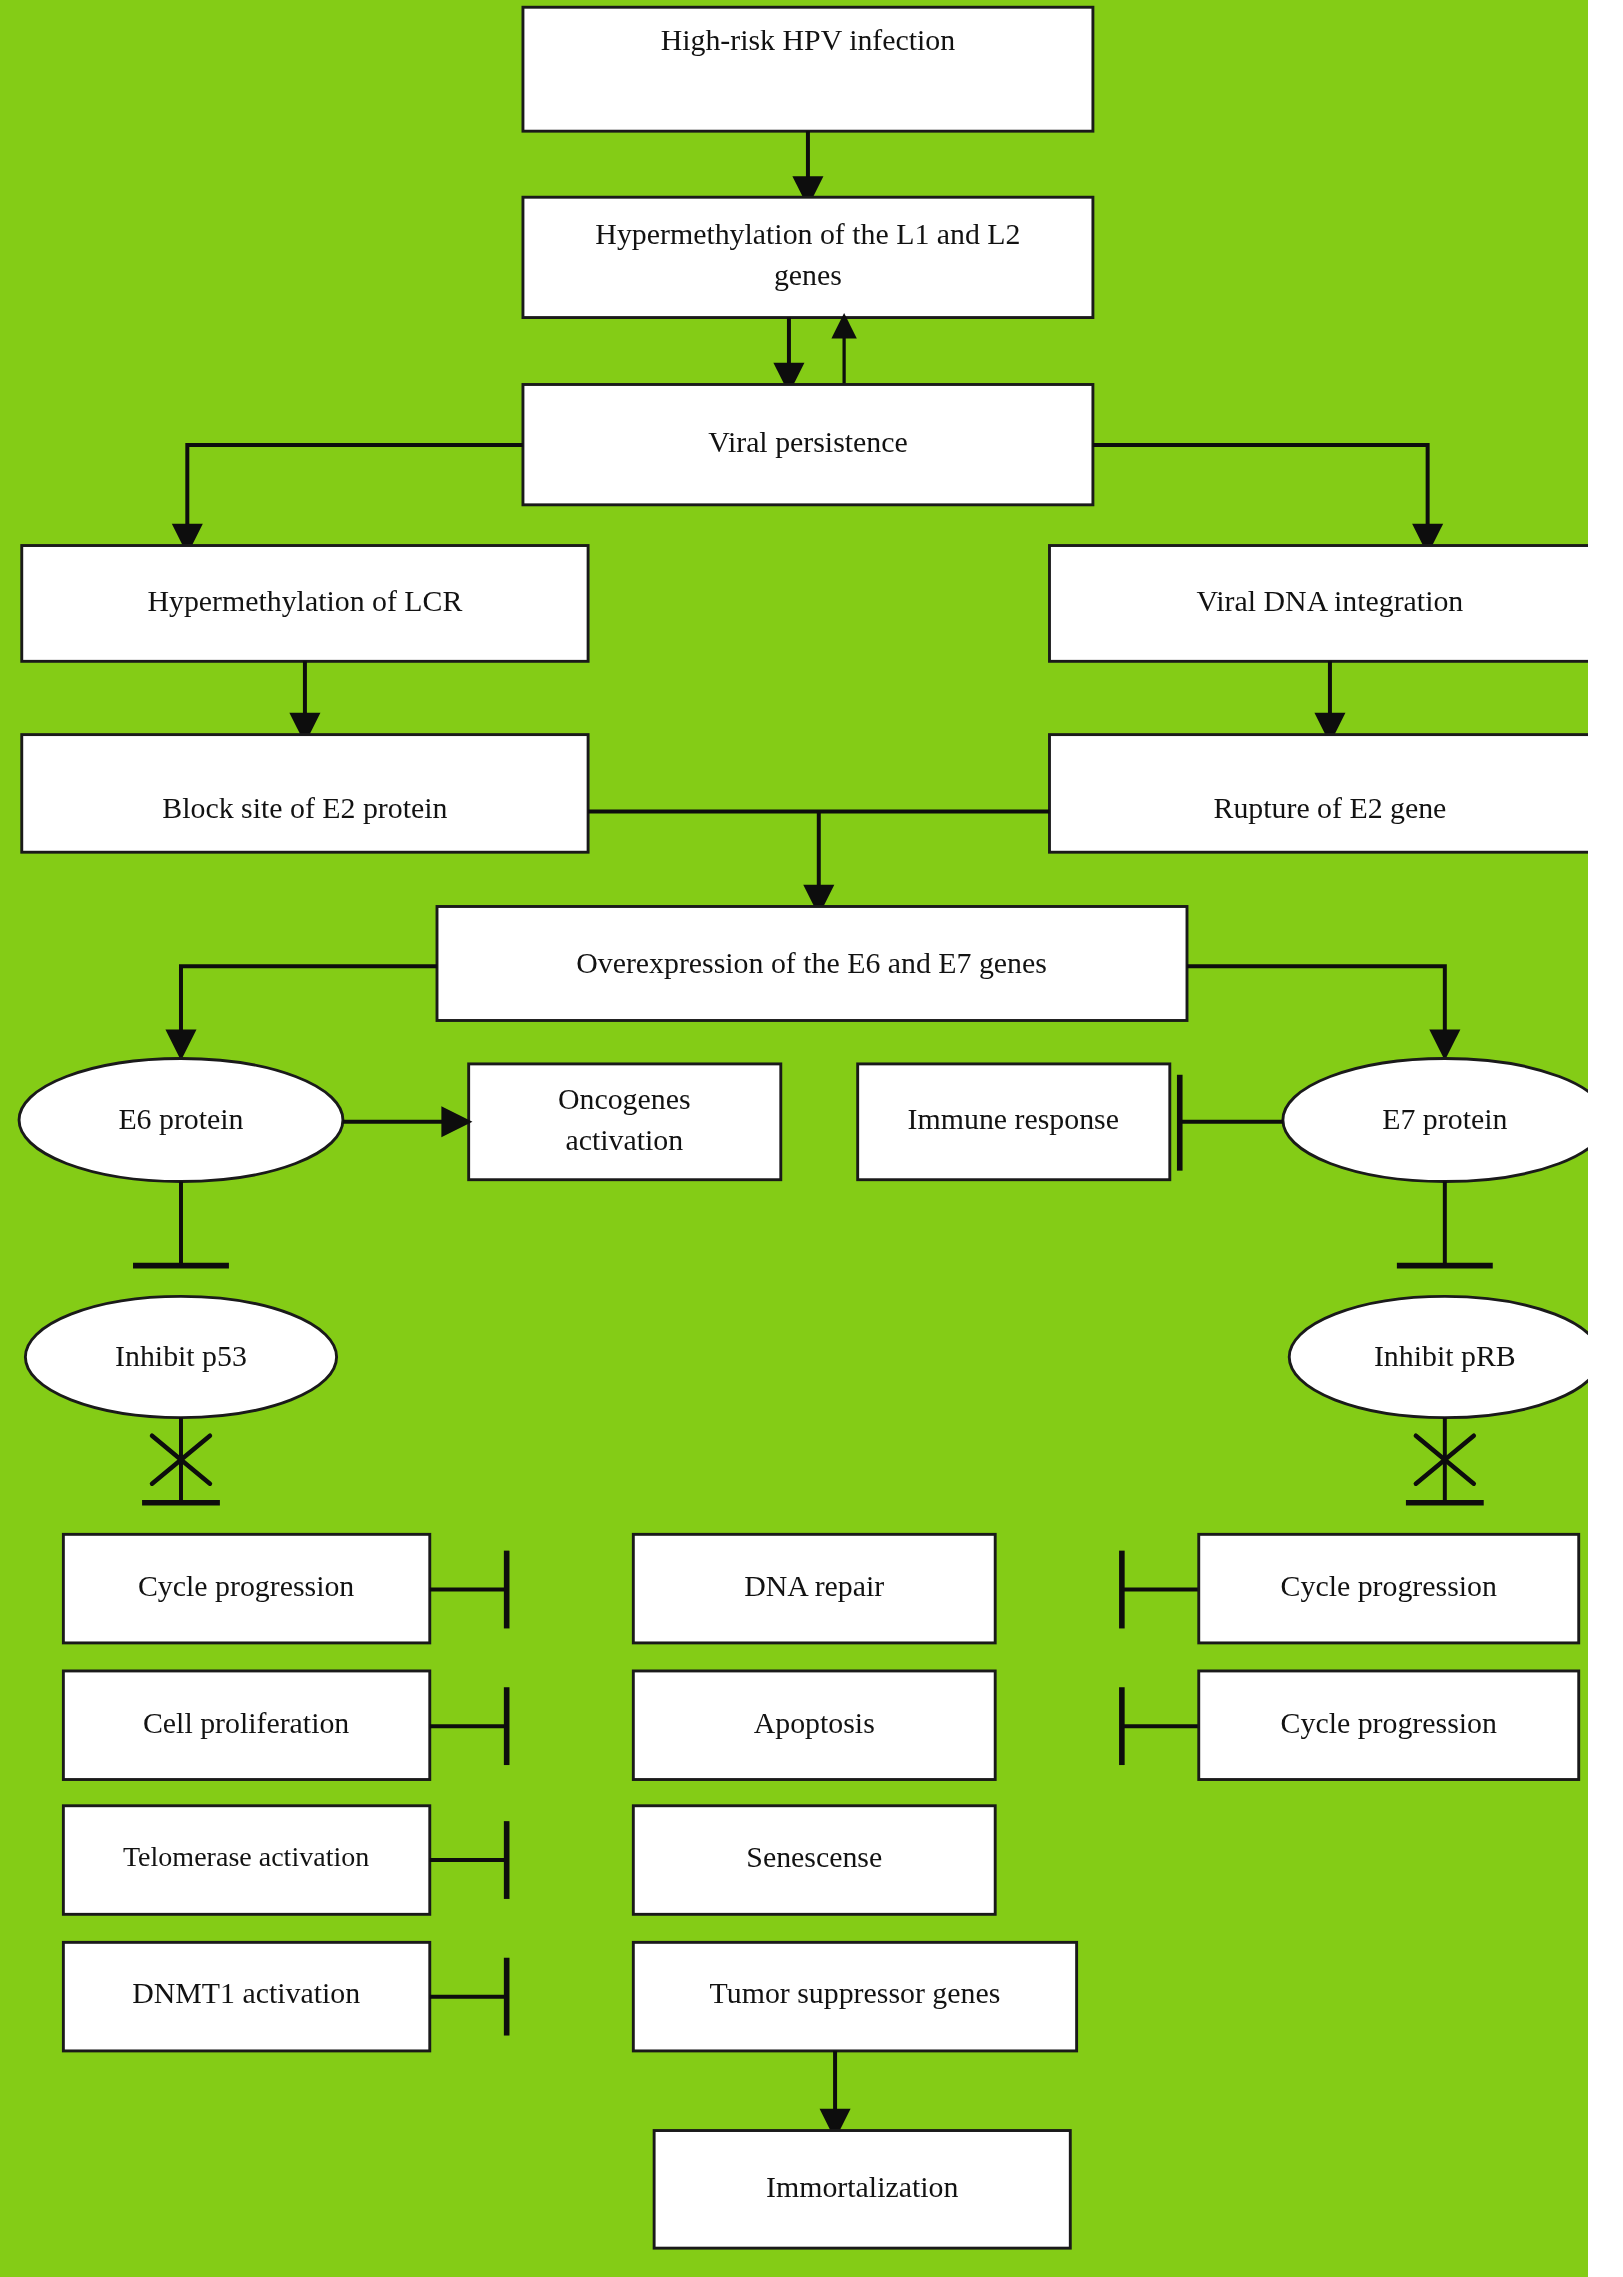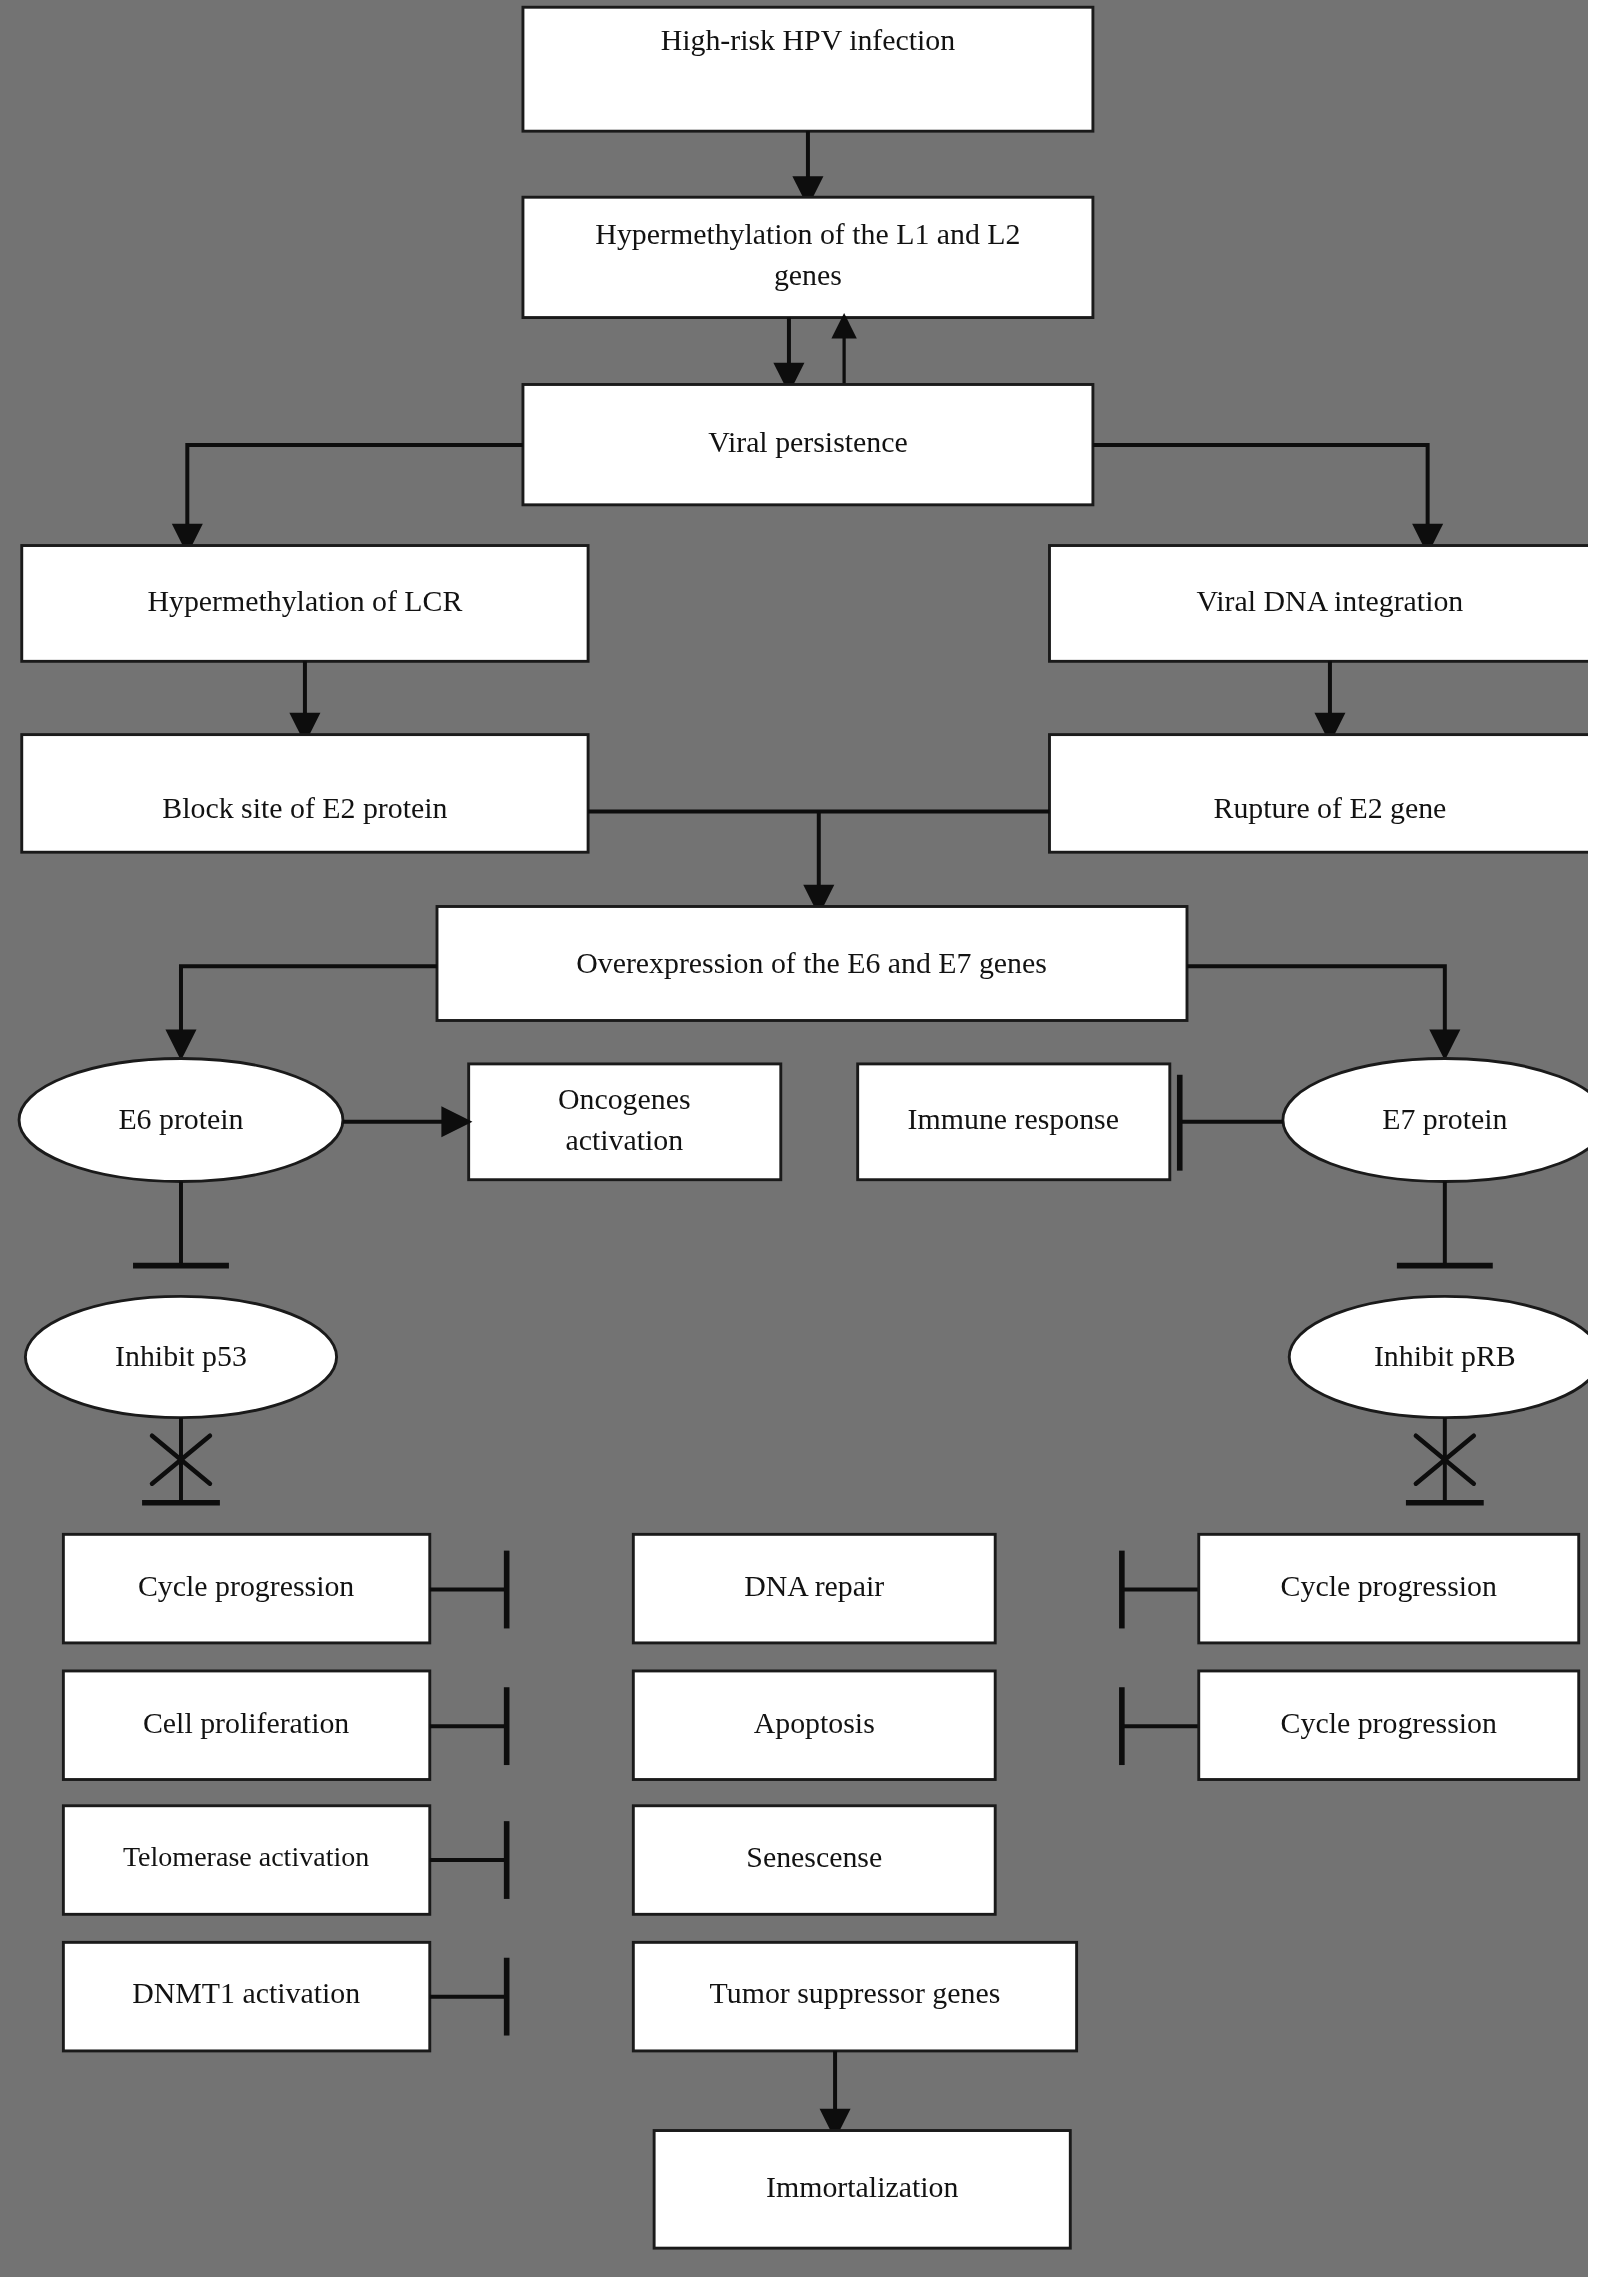--- a/index.html
+++ b/index.html
@@ -1,17 +1,17 @@
 <!DOCTYPE html>
 <html style="font-size:14.5px"><head>
 <meta charset="utf-8">
 <style>
   html,body{margin:0;padding:0;background:#ffffff;}
   body{font-family:"Liberation Serif", serif;}
-  #stage{position:relative;width:1588px;height:2278px;background:#737373;overflow:hidden;}
+  #stage{position:relative;width:1588px;height:2278px;background:#84cc16;overflow:hidden;}
   svg#flow{position:absolute;left:0;top:0;width:1624px;height:2278px;}
   .nodebox{fill:#ffffff;stroke:#1a1a1a;stroke-width:3.2;}
   .nodeell{fill:#ffffff;stroke:#1a1a1a;stroke-width:3.2;}
   .conn{stroke:#0d0d0d;stroke-width:4.4;fill:none;}
   .conn-thin{stroke:#0d0d0d;stroke-width:3.6;fill:none;}
   .inhbar{stroke:#0d0d0d;stroke-width:6.2;fill:none;stroke-linecap:butt;}
   .xmark{stroke:#0d0d0d;stroke-width:5.0;fill:none;stroke-linecap:round;}
   .lbl{font-family:"Liberation Serif", serif;font-size:33px;fill:#121212;text-anchor:middle;dominant-baseline:middle;}
   .lbl.sm{font-size:31px;}
 </style>

